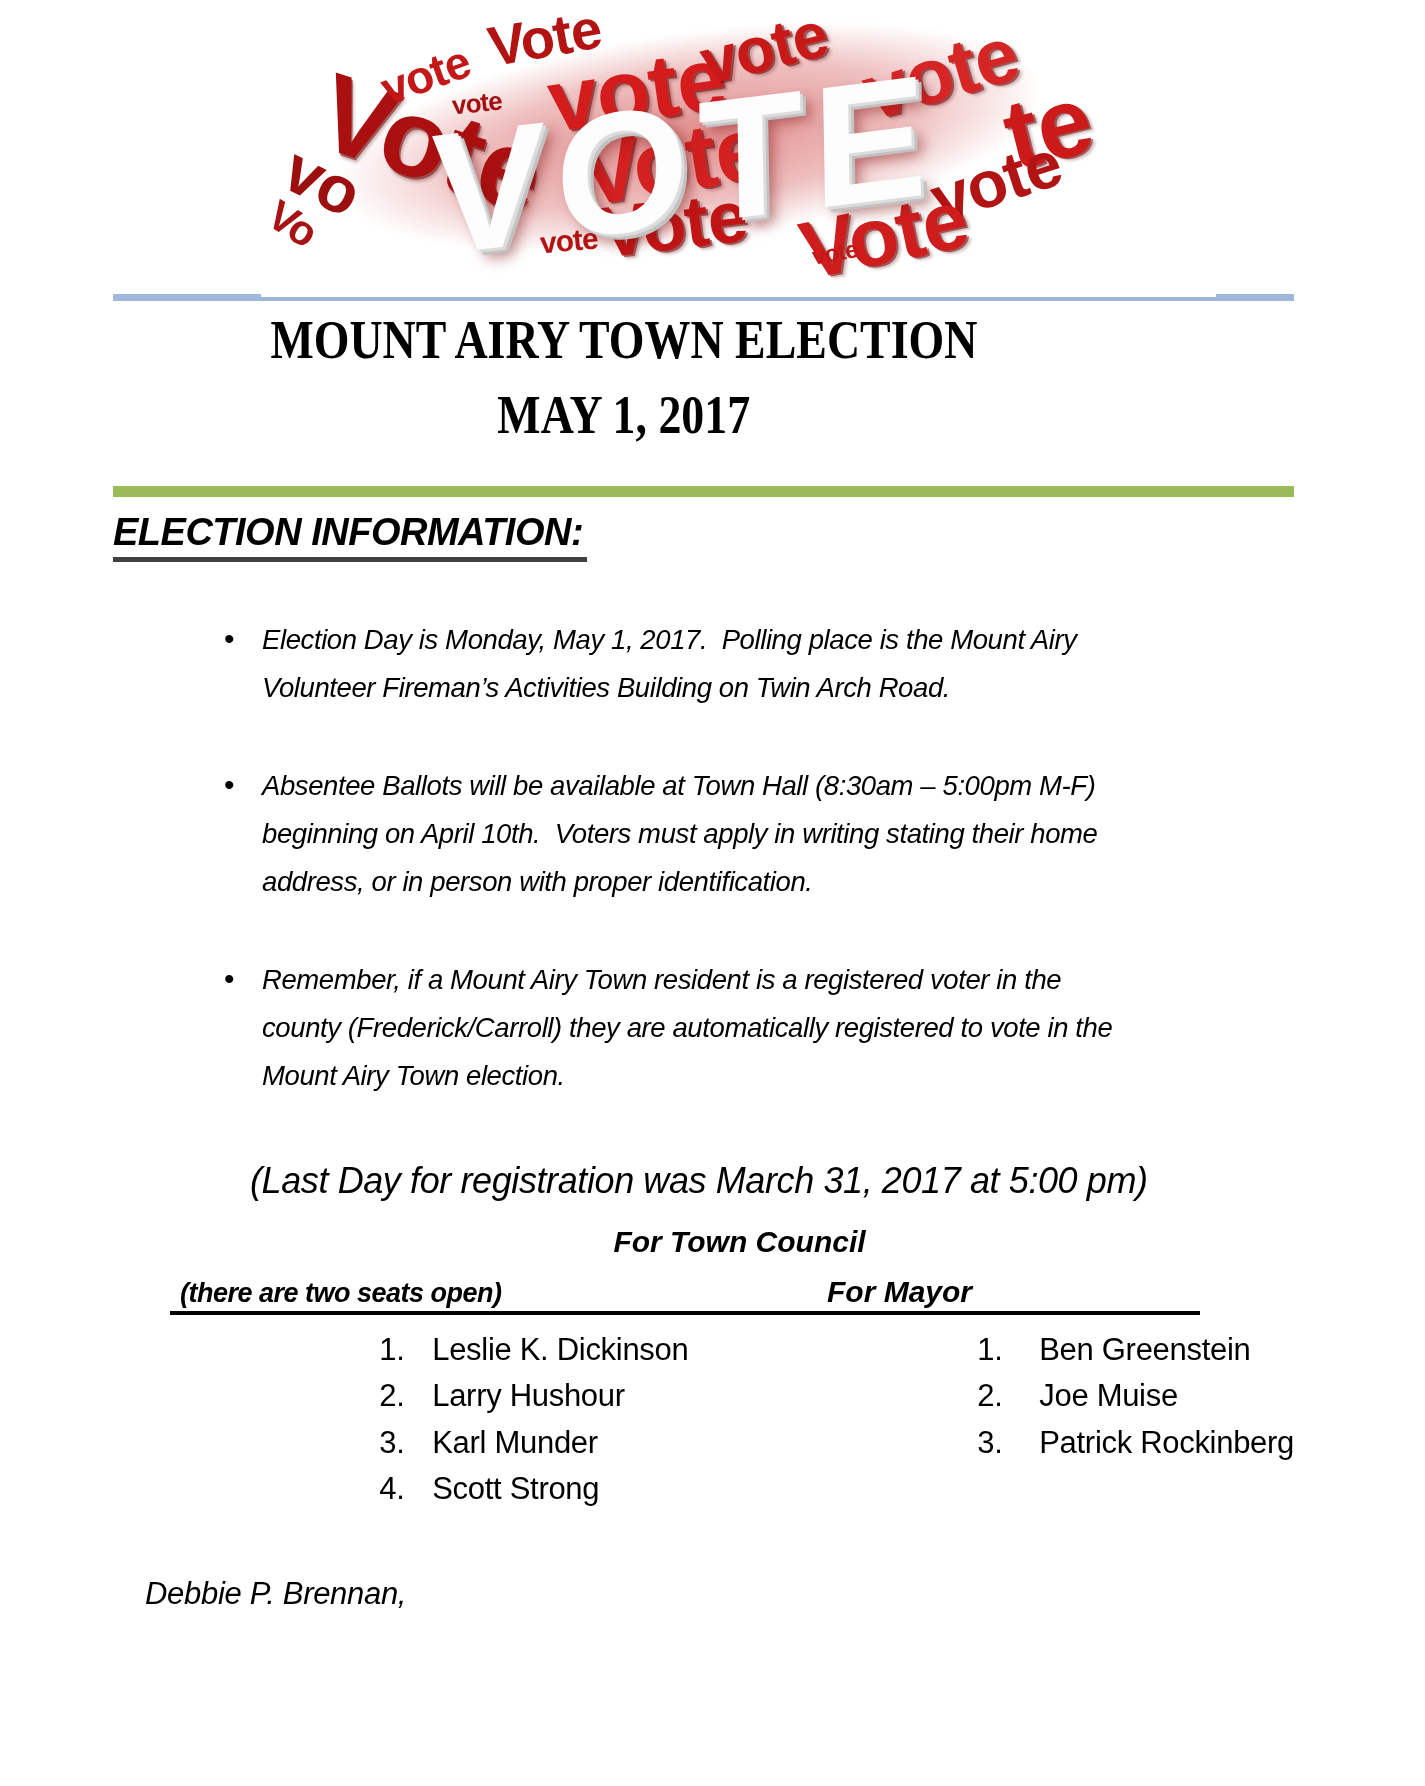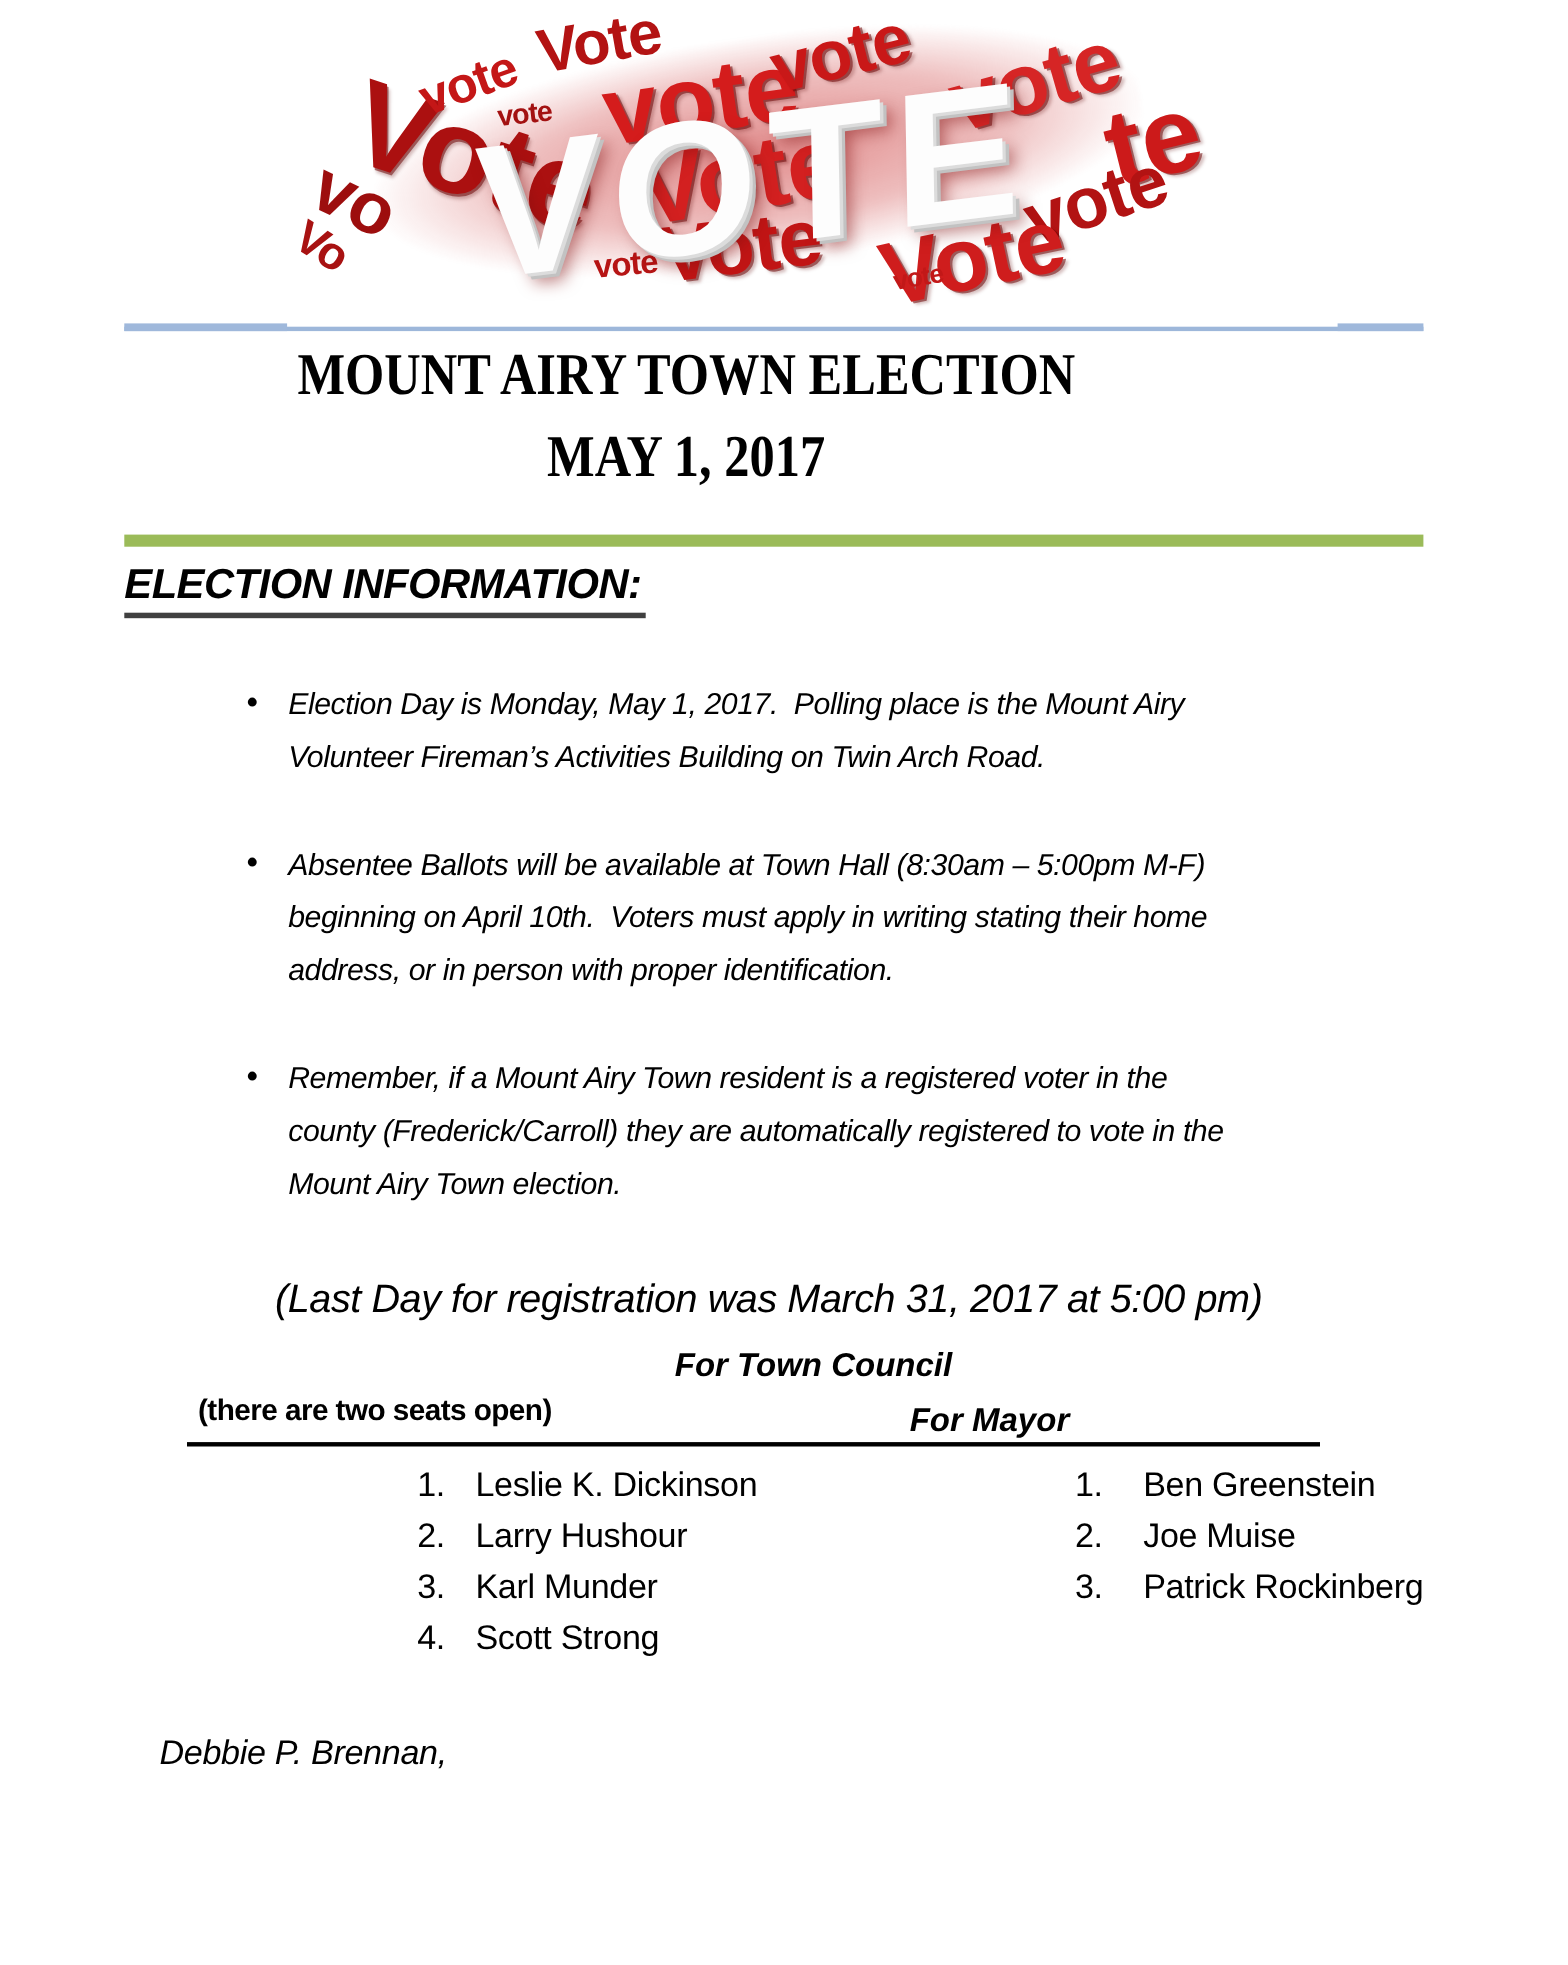--- a/index.html
+++ b/index.html
@@ -79,22 +79,22 @@
   .council-title{
     margin:20px 0 0 72px;
     font-size:30px;font-weight:bold;font-style:italic;text-align:center;
   }
   .cols-head-row{
     position:relative;display:flex;align-items:flex-end;
     margin-left:57px;width:1030px;height:52px;
     border-bottom:4px solid #000;
   }
   .council-subtitle{
-    margin-left:10px;padding-bottom:13px;
-    font-size:27px;font-weight:bold;letter-spacing:-.5px;
+    margin-left:10px;padding-bottom:2px;
+    font-size:27px;font-weight:bold;font-style:italic;letter-spacing:-.5px;
   }
   .mayor-title{
     position:absolute;left:657px;bottom:2px;
     font-size:30px;font-weight:bold;font-style:italic;
   }
   .cand-cols{display:flex;margin-top:12px;padding-left:39px;counter-reset:none;justify-content:flex-end;}
   ol.cand-list{margin:0;padding:0;counter-reset:item;}
   ol.cand-list.col1{width:520px;}
   ol.cand-list.col2{margin-left:78px;}
   ol.cand-list li{

